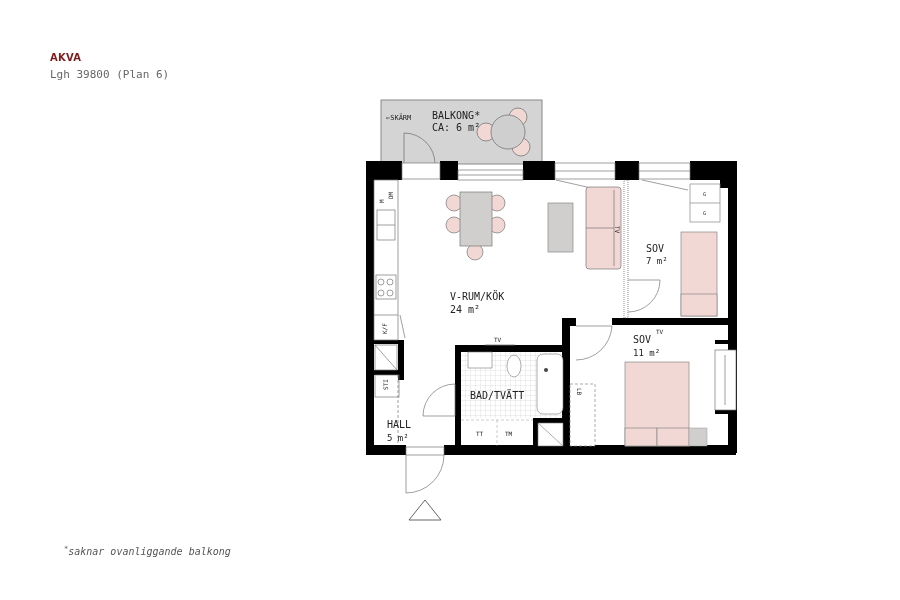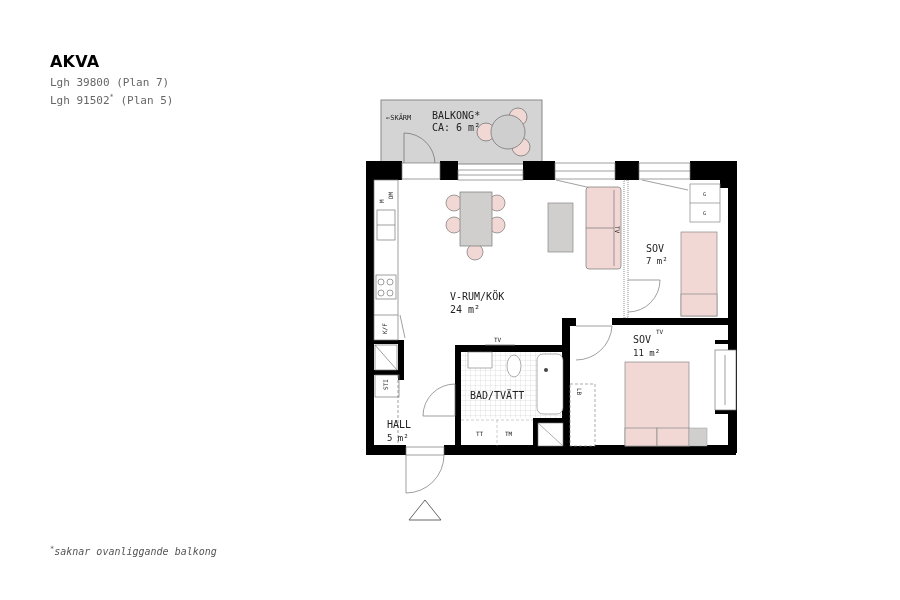--- a/index.html
+++ b/index.html
@@ -1,32 +1,31 @@
 <!DOCTYPE html>
 <html><head>
 <meta charset="utf-8">
 <style>
   html, body { margin:0; padding:0; background:#ffffff; }
   body { width:900px; height:600px; position:relative; overflow:hidden; font-family:"DejaVu Sans Mono","Liberation Mono",monospace; color:#333; }
   .header { position:absolute; left:50px; top:52px; }
-  .title { font-family:"DejaVu Sans","Liberation Sans",sans-serif; font-weight:bold; font-size:16px; color:#000000; margin-bottom:4px; letter-spacing:0.2px; }
+  .title { font-family:"DejaVu Sans","Liberation Sans",sans-serif; font-weight:bold; font-size:10px; color:#7f1d1d; margin-bottom:4px; letter-spacing:0.2px; }
   .unit-line { font-size:11px; color:#666; line-height:15px; }
   .unit-line sup { font-size:7px; }
-  .footnote { position:absolute; left:50px; top:545px; font-size:10px; color:#555; font-style:italic; }
+  .footnote { position:absolute; left:64px; top:545px; font-size:10px; color:#555; font-style:italic; }
   .footnote sup { font-size:7px; }
   svg.plan { position:absolute; left:0; top:0; }
   svg text { font-family:"DejaVu Sans Mono","Liberation Mono",monospace; fill:#222; }
 </style>
 </head>
 <body>
 
 <div class="header">
   <div class="title">AKVA</div>
-  <div class="unit-line"><span>Lgh 39800</span> <span>(Plan 7)</span></div>
-  <div class="unit-line"><span>Lgh 91502</span><sup>*</sup> <span>(Plan 5)</span></div>
+  <div class="unit-line"><span>Lgh 39800</span> <span>(Plan 6)</span></div>
 </div>
 
 <svg class="plan" width="900" height="600" viewBox="0 0 900 600">
 
   <g>
     <rect x="381" y="100" width="161" height="64" fill="#d4d4d4" stroke="#888" stroke-width="1"></rect>
     <path d="M404 164 L404 133 A31 31 0 0 1 435 164" fill="none" stroke="#777" stroke-width="0.8"></path>
     <circle cx="518" cy="117" r="9" fill="#f2d8d4" stroke="#777" stroke-width="0.8"></circle>
     <circle cx="486" cy="132" r="9" fill="#f2d8d4" stroke="#777" stroke-width="0.8"></circle>
     <circle cx="521" cy="147" r="9" fill="#f2d8d4" stroke="#777" stroke-width="0.8"></circle>

